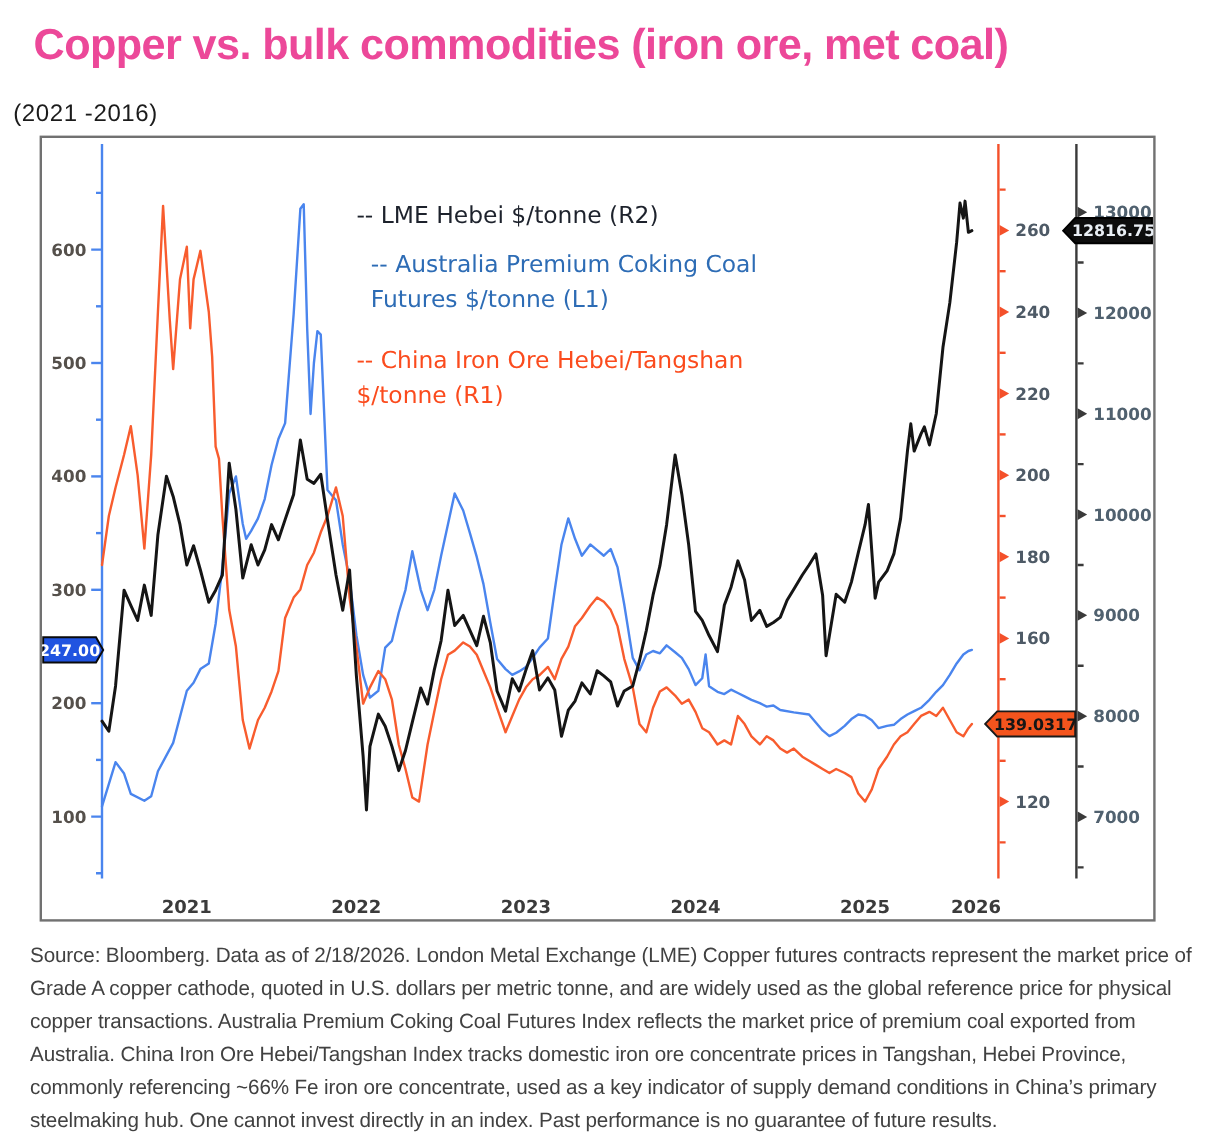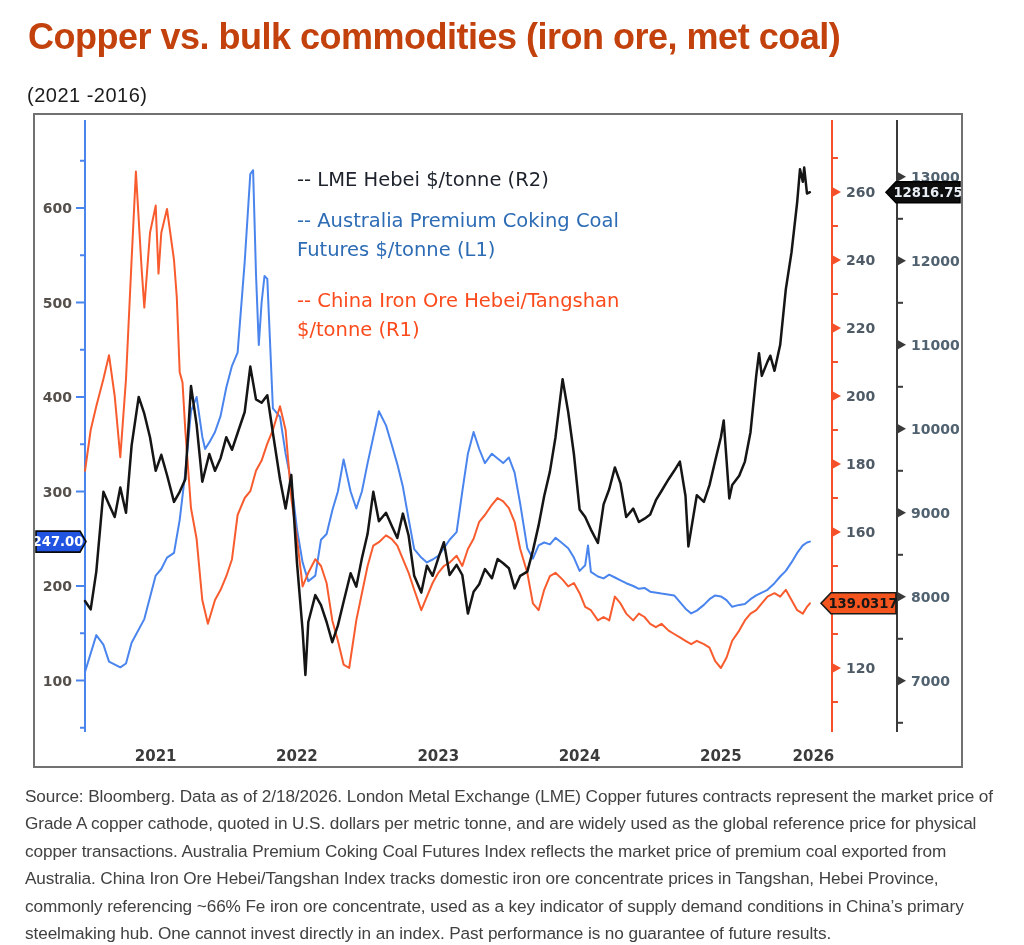--- a/index.html
+++ b/index.html
@@ -1,21 +1,21 @@
 <!DOCTYPE html>
 <html><head>
 <meta charset="utf-8">
 <style>
   html,body{margin:0;padding:0;background:#ffffff;}
   body{width:1024px;height:945px;position:relative;overflow:hidden;
        font-family:"DejaVu Sans","Liberation Sans",sans-serif;}
   .page-title{position:absolute;left:28px;top:16px;width:980px;
       font-family:"Liberation Sans",sans-serif;
-      font-size:36px;font-weight:800;letter-spacing:-0.5px;color:#c2410c;}
-  .page-subtitle{position:absolute;left:27px;top:84px;
+      font-size:36px;font-weight:800;letter-spacing:-0.5px;color:#ec4899;}
+  .page-subtitle{position:absolute;left:11px;top:84px;
       font-family:"Liberation Sans",sans-serif;
       font-size:20px;font-weight:400;color:#1b1b1b;letter-spacing:0.5px;}
   .chart-frame{position:absolute;left:33px;top:113px;width:930px;height:655px;
       box-sizing:border-box;border:2px solid #717171;background:#ffffff;}
   .chart-frame svg{position:absolute;left:0;top:0;}
   .legend{position:absolute;left:262px;top:0;width:420px;pointer-events:none;}
   .legend-entry{position:absolute;left:0;white-space:pre-line;
       font-size:19.5px;line-height:29px;font-weight:400;}
   .footer{position:absolute;left:25px;top:783px;width:990px;
       font-family:"Liberation Sans",sans-serif;
@@ -108,20 +108,20 @@
       <polyline points="50.0,486.0 55.7,494.4 61.3,456.6 68.4,376.8 74.0,389.4 79.7,402.0 85.3,372.6 91.0,397.8 96.6,330.6 103.7,281.9 109.3,298.7 115.0,322.2 120.7,355.8 126.3,339.8 132.0,360.0 139.0,386.9 144.7,376.8 150.3,364.2 156.0,271.0 161.6,309.6 167.3,366.7 174.3,339.0 180.0,355.8 185.6,343.2 191.3,322.2 197.0,334.8 202.6,318.0 209.7,297.0 215.3,251.6 221.0,284.4 226.6,287.8 232.3,280.2 237.9,318.0 245.0,364.2 250.6,393.6 256.3,360.0 262.0,448.2 267.6,515.4 270.4,559.9 273.3,507.0 280.3,480.1 286.0,490.2 291.6,507.0 297.3,527.2 302.9,510.4 308.6,486.8 315.6,458.3 321.3,471.7 326.9,443.2 332.6,418.8 338.3,376.8 343.9,406.2 351.0,397.8 356.6,410.4 362.3,423.0 367.9,398.6 373.6,420.5 379.2,460.8 386.3,477.6 391.9,450.7 397.6,460.8 403.3,443.2 408.9,427.2 414.6,460.0 421.6,449.9 427.3,460.0 432.9,498.6 438.6,476.8 444.2,469.2 449.9,454.1 456.9,463.3 462.6,444.0 468.2,448.2 473.9,453.2 479.6,473.4 485.2,460.8 492.3,456.6 497.9,435.6 503.6,410.4 509.2,381.0 514.9,356.6 520.5,322.2 527.6,264.2 533.2,297.0 538.9,339.0 544.6,394.4 550.2,402.0 555.9,414.6 562.9,428.0 568.6,389.4 574.2,374.3 579.9,352.4 585.5,368.4 591.2,402.0 598.2,393.6 603.9,407.0 609.5,403.7 615.2,399.5 620.9,385.2 626.5,376.0 633.6,364.2 639.2,355.8 644.9,346.6 650.5,381.0 653.4,431.4 661.8,380.2 668.9,386.9 674.5,370.1 680.2,345.7 685.9,322.2 688.7,305.4 694.3,383.5 697.2,370.1 704.2,360.8 709.9,346.6 715.5,317.2 721.2,260.9 724.0,238.2 726.8,260.9 732.5,246.6 735.3,240.7 739.5,255.8 745.2,229.8 750.8,174.4 756.5,137.4 762.2,87.0 765.0,54.2 767.8,66.8 769.2,52.6 772.0,78.6 774.9,77.2" fill="none" stroke="#151515" stroke-width="2.5" stroke-linejoin="round" stroke-linecap="round"></polyline>
       <path d="M1,416.085 H45 L51,426.585 L45,437.085 H1 Z" fill="#2154e0" stroke="#0a0a0a" stroke-width="1.6"></path>
       <text x="23" y="431.385" fill="#ffffff" font-size="13.2" text-anchor="middle" font-weight="700" font-family="&quot;DejaVu Sans&quot;,sans-serif">247.00</text>
       <path d="M786,488.29222 L796,477.79222 H861 V498.79222 H796 Z" fill="#f4541d" stroke="#1a1a1a" stroke-width="1.6"></path>
       <text x="828" y="493.09222" fill="#161616" font-size="13.2" text-anchor="middle" font-weight="700" font-family="&quot;DejaVu Sans&quot;,sans-serif">139.0317</text>
       <path d="M851,77.193 L861,66.693 H925 V87.693 H861 Z" fill="#0d0d0d" stroke="#000000" stroke-width="1.6"></path>
       <text x="893" y="81.993" fill="#e9eef4" font-size="13.2" text-anchor="middle" font-weight="700" font-family="&quot;DejaVu Sans&quot;,sans-serif">12816.75</text>
     </svg>
   <div class="legend">
     <div class="legend-entry" style="top: 50px; color: rgb(29, 34, 44);">-- LME Hebei $/tonne (R2)</div>
-    <div class="legend-entry" style="top: 91px; color: rgb(45, 108, 181);">-- Australia Premium Coking Coal
+    <div class="legend-entry" style="top: 91px; color: rgb(45, 108, 181); margin-left: 12px;">-- Australia Premium Coking Coal
 Futures $/tonne (L1)</div>
     <div class="legend-entry" style="top: 171px; color: rgb(251, 75, 29);">-- China Iron Ore Hebei/Tangshan
 $/tonne (R1)</div>
   </div>
 </div>
 
 <div class="footer">Source: Bloomberg. Data as of 2/18/2026. London Metal Exchange (LME) Copper futures contracts represent the market price of Grade A copper cathode, quoted in U.S. dollars per metric tonne, and are widely used as the global reference price for physical copper transactions. Australia Premium Coking Coal Futures Index reflects the market price of premium coal exported from Australia. China Iron Ore Hebei/Tangshan Index tracks domestic iron ore concentrate prices in Tangshan, Hebei Province, commonly referencing ~66% Fe iron ore concentrate, used as a key indicator of supply demand conditions in China’s primary steelmaking hub. One cannot invest directly in an index. Past performance is no guarantee of future results.</div>
 
 </body></html>

